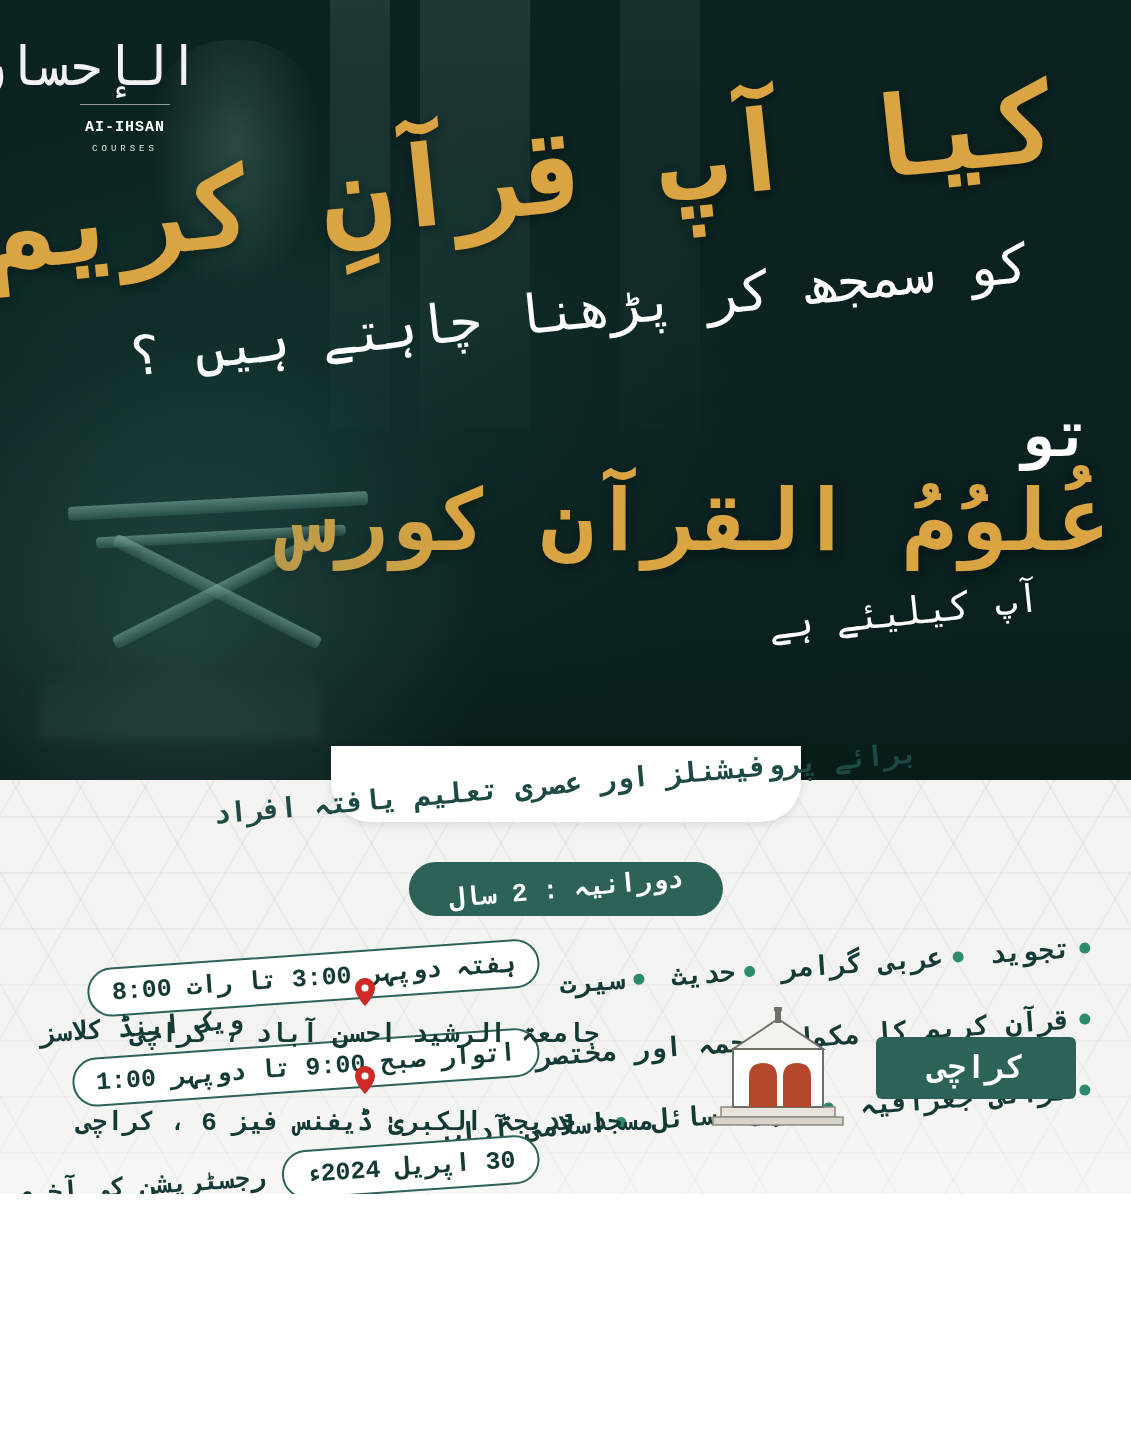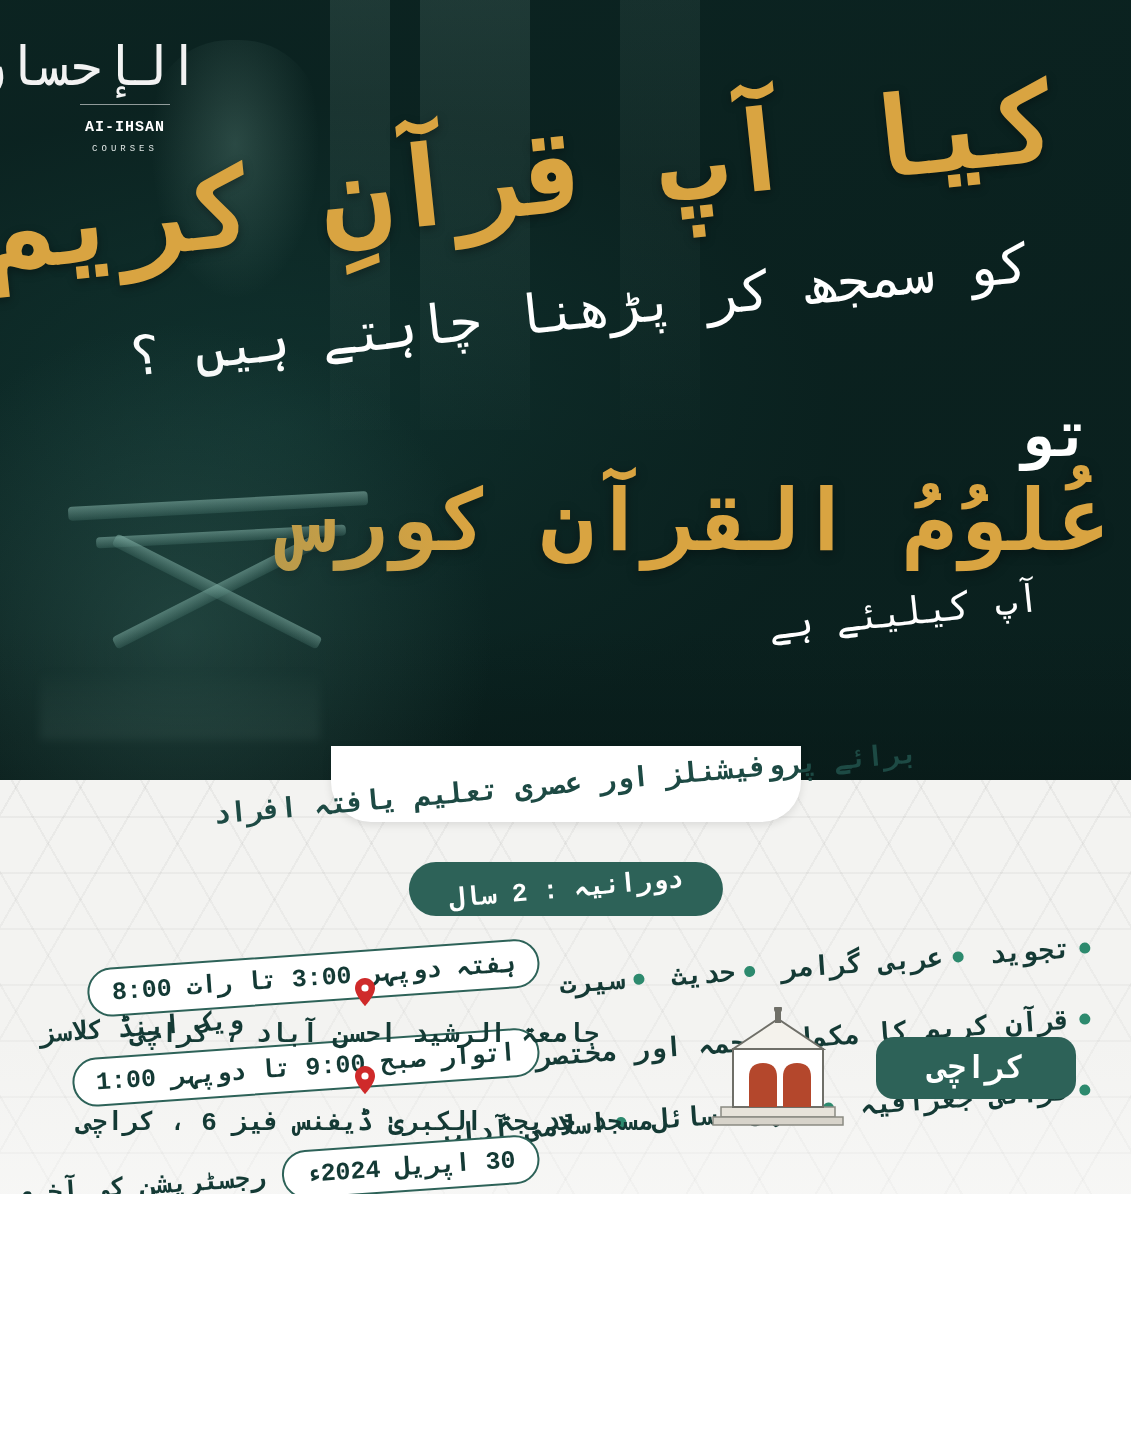--- a/index.html
+++ b/index.html
@@ -328,21 +328,21 @@
   }
 
   
   .city-badge {
     position: absolute;
     right: 55px;
     bottom: 95px;
     width: 200px;
     height: 62px;
     background: #2d6258;
-    border-radius: 18px;
+    border-radius: 6px;
     display: flex;
     align-items: center;
     justify-content: center;
     color: #fff;
     font-size: 32px;
     font-weight: bold;
     z-index: 6;
   }
 
   

